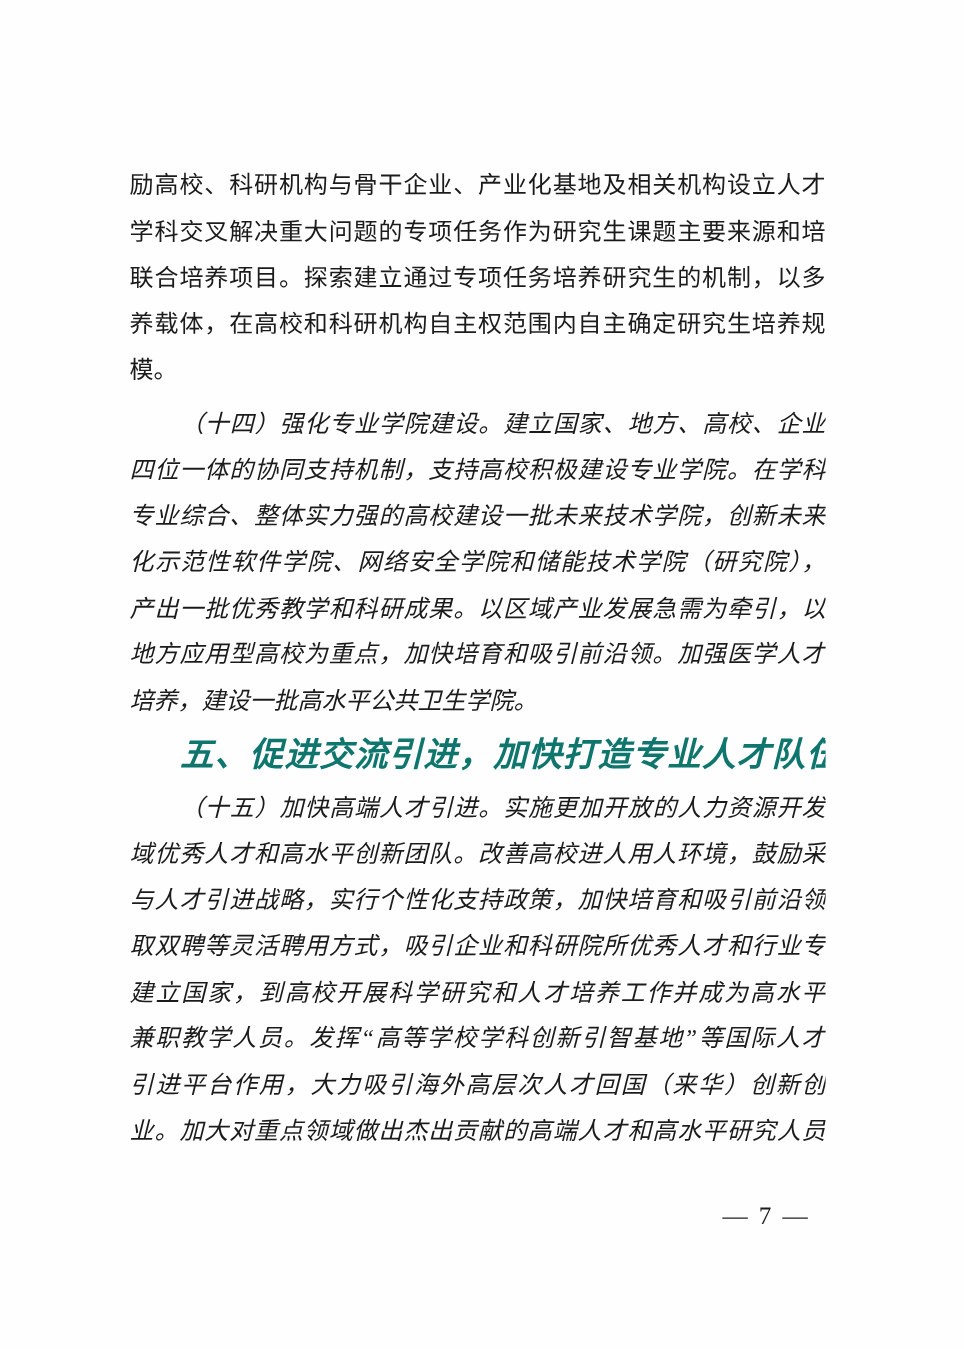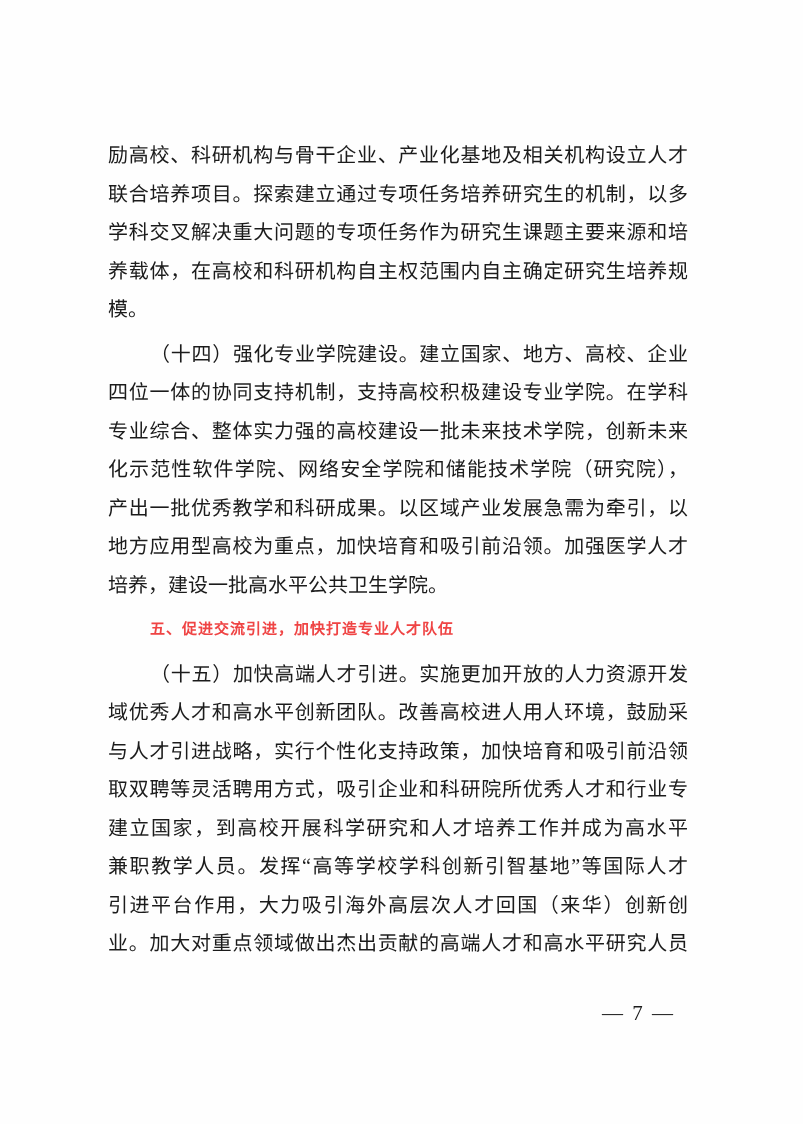--- a/index.html
+++ b/index.html
@@ -21,20 +21,21 @@
     left: 108px;
     top: 136px;
     width: 580px;
   }
   .paragraph {
     margin: 0;
     padding: 0;
   }
   .paragraph.body-after {
     margin-top: 6px;
+    font-style: italic;
   }
   .line {
     display: block;
     line-height: 38.5px;
     height: 38.5px;
     font-size: 20px;
     white-space: nowrap;
     text-align: justify;
     text-align-last: justify;
     text-justify: inter-character;
@@ -43,47 +44,47 @@
   .line.indent {
     padding-left: 42px;
   }
   .line.no-just {
     text-align: left;
     text-align-last: left;
   }
   .paragraph.heading .line {
     font-family: "Liberation Sans", "DejaVu Sans", sans-serif;
     font-weight: 700;
-    font-size: 15px;
+    font-size: 28px;
     letter-spacing: 1px;
     text-align: left;
     text-align-last: left;
-    color: #ef4444;
+    color: #0f766e;
   }
   .footer-page-number {
     position: absolute;
     top: 1000px;
     right: 128px;
     font-size: 21px;
     line-height: 26px;
     letter-spacing: 2px;
     color: #1b1b1b;
     font-family: "Liberation Serif", "DejaVu Serif", serif;
     white-space: nowrap;
   }
 </style>
 </head>
 <body>
 
 <div class="page">
   <div class="content" id="doc-body">
       <div class="paragraph">
         <div class="line">励高校、科研机构与骨干企业、产业化基地及相关机构设立人才</div>
+        <div class="line">学科交叉解决重大问题的专项任务作为研究生课题主要来源和培</div>
         <div class="line">联合培养项目。探索建立通过专项任务培养研究生的机制，以多</div>
-        <div class="line">学科交叉解决重大问题的专项任务作为研究生课题主要来源和培</div>
         <div class="line">养载体，在高校和科研机构自主权范围内自主确定研究生培养规</div>
         <div class="line no-just">模。</div>
       </div>
       <div class="paragraph body-after">
         <div class="line indent">（十四）强化专业学院建设。建立国家、地方、高校、企业</div>
         <div class="line">四位一体的协同支持机制，支持高校积极建设专业学院。在学科</div>
         <div class="line">专业综合、整体实力强的高校建设一批未来技术学院，创新未来</div>
         <div class="line">化示范性软件学院、网络安全学院和储能技术学院（研究院），</div>
         <div class="line">产出一批优秀教学和科研成果。以区域产业发展急需为牵引，以</div>
         <div class="line">地方应用型高校为重点，加快培育和吸引前沿领。加强医学人才</div>

